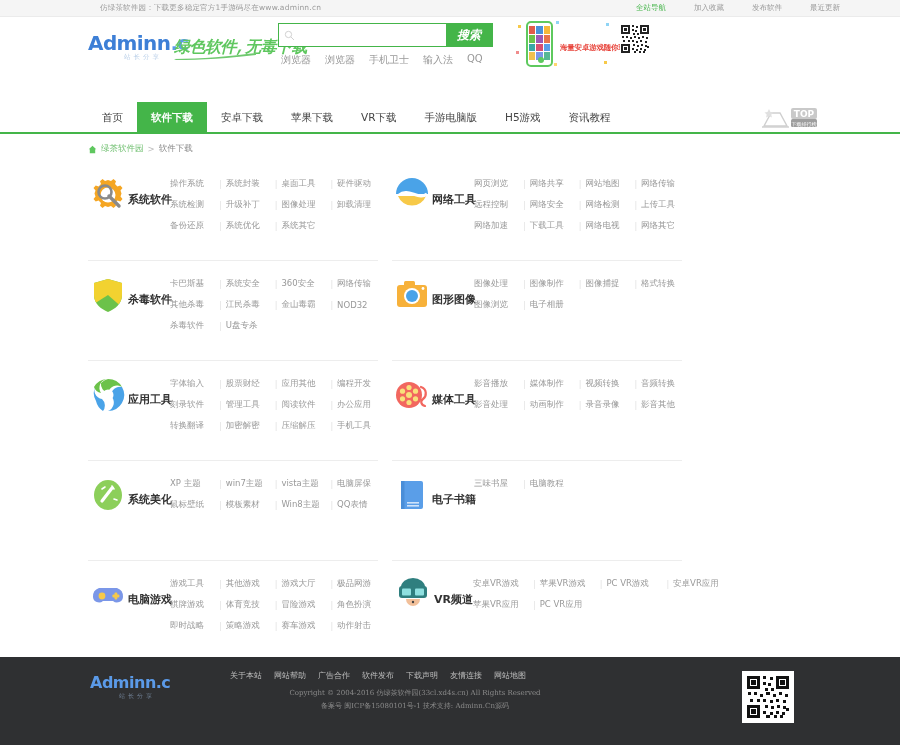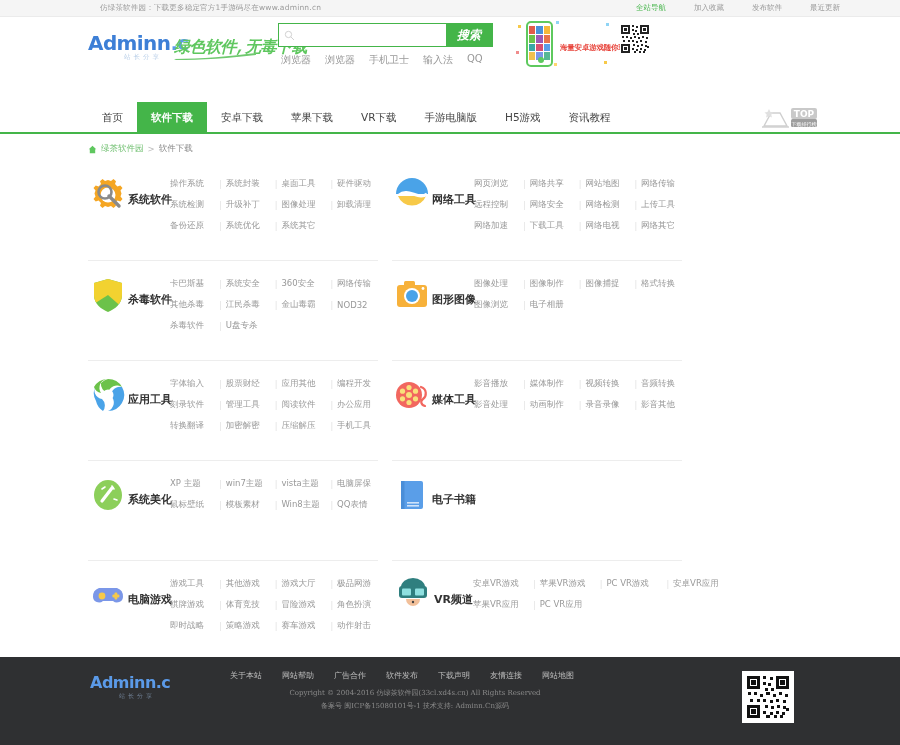--- a/index.html
+++ b/index.html
@@ -96,21 +96,21 @@
   .cat-row .bar { color: #e2e2e2; font-size: 8px; margin-right: 4px; }
 
   
   .footer { position: absolute; left: 0; bottom: 0; width: 900px; height: 88px;
             background: #2f3032; }
   .footer-inner { width: 740px; margin: 0 auto; position: relative; height: 88px; }
   .f-logo { position: absolute; left: 10px; top: 16px; }
   .f-logo-word { font-size: 16px; font-weight: bold; color: #5b9ae8; letter-spacing: -.5px; }
   .f-logo-sub { font-size: 6px; color: #6f7f94; letter-spacing: 3px; text-align: center;
                 width: 70px; margin-left: 12px; }
-  .f-links { position: absolute; left: 150px; top: 13px; display: flex; gap: 20px; }
+  .f-links { position: absolute; left: 150px; top: 13px; display: flex; gap: 12px; }
   .f-links a { font-size: 8px; color: #bdbdbd; text-decoration: none; }
   .f-copy { position: absolute; left: 120px; top: 30px; width: 430px; text-align: center;
             font-size: 7px; color: #8a8a8a; line-height: 13px; font-family: "DejaVu Serif", serif; }
   .f-qr { position: absolute; right: 26px; top: 14px; width: 52px; height: 52px; background: #fff;
           padding: 3px; }
 </style>
 </head>
 <body>
 
 <div class="page">
@@ -548,20 +548,27 @@
         <div class="cat-icon">
           <svg width="40" height="40" viewBox="0 0 40 40">
             <rect x="9" y="6" width="22" height="28" rx="2" fill="#5a9ee8"></rect>
             <rect x="9" y="6" width="3.5" height="28" fill="#4a8ed8"></rect>
             <rect x="15" y="27" width="12" height="1.6" fill="#cfe3fa"></rect>
             <rect x="15" y="30" width="12" height="1.6" fill="#cfe3fa"></rect>
           </svg>
         </div>
         <div class="cat-name">电子书籍</div>
       </div>
+      <div class="cat-links">
+        <div class="cat-row">
+          <a href="#">三味书屋</a>
+            <span class="bar">|</span>
+          <a href="#">电脑教程</a>
+        </div>
+      </div>
     </div>
 
     <div class="cat">
       <div class="cat-icon-col">
         <div class="cat-icon">
           <svg width="40" height="40" viewBox="0 0 40 40">
             <path d="M11 13 H29 a9 9 0 0 1 6 9 a6 6 0 0 1 -10 4 H15 a6 6 0 0 1 -10 -4 a9 9 0 0 1 6 -9z" fill="#7b97e8"></path>
             <circle cx="14" cy="21" r="3.4" fill="#f7c948"></circle>
             <rect x="24.4" y="19.6" width="7" height="2.8" rx="1" fill="#f7c948"></rect>
             <rect x="26.5" y="17.5" width="2.8" height="7" rx="1" fill="#f7c948"></rect>

